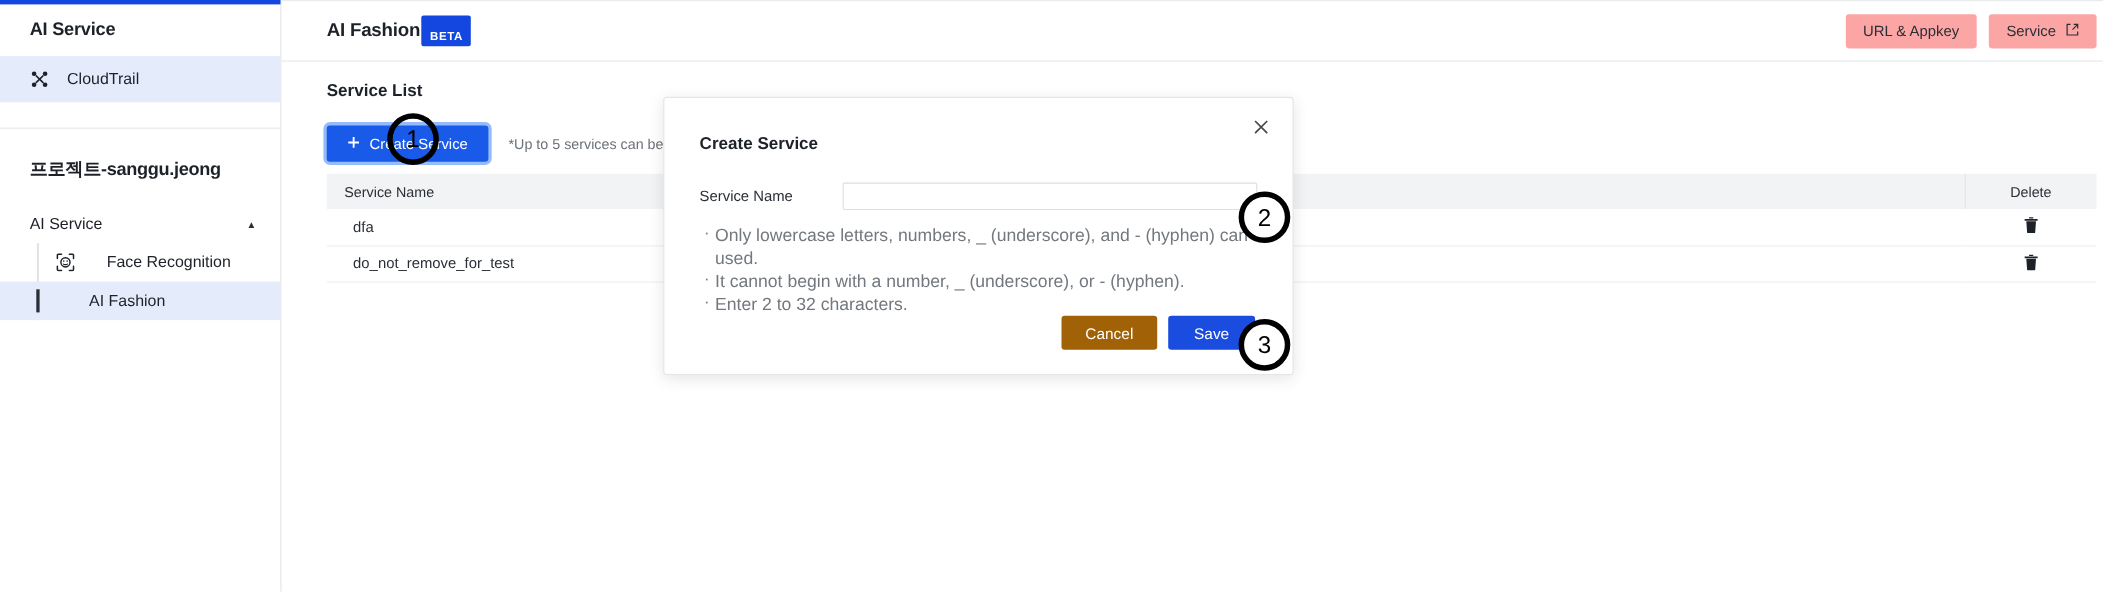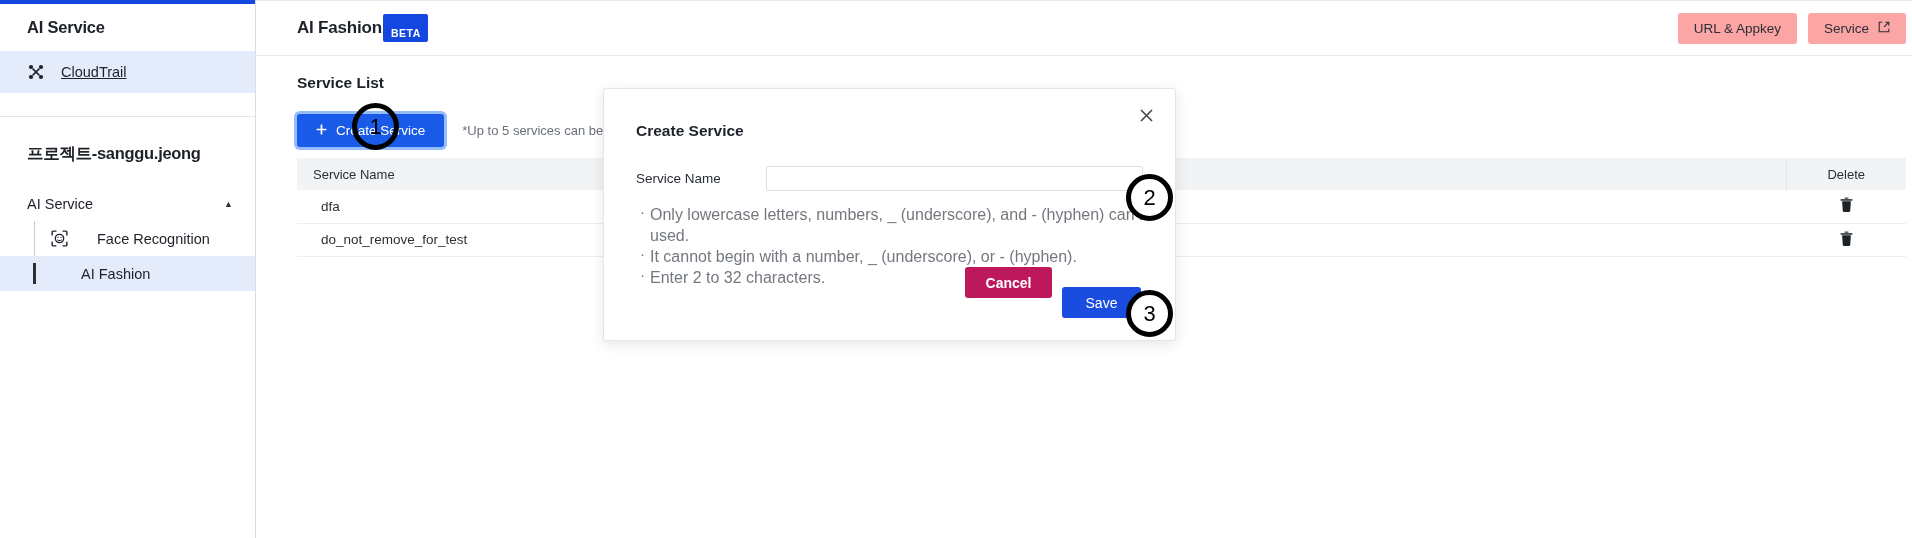--- a/index.html
+++ b/index.html
@@ -24,21 +24,20 @@
     height: 47px; display: flex; align-items: center;
     padding-left: 27px;
     font-size: 16.5px; font-weight: bold; color: #1d2128;
     letter-spacing: -0.2px;
   }
   .nav-row {
     height: 42px; display: flex; align-items: center;
     padding-left: 27px; gap: 16px;
     font-size: 14.5px; color: #1d2128;
     cursor: pointer;
-    text-decoration: underline;
   }
   .nav-row.active { background: #e4ebfb; }
   .nav-icon { width: 18px; height: 18px; display: inline-flex; align-items: center; justify-content: center; }
   .sidebar-sep { height: 1px; background: #e3e5e8; margin-top: 23px; }
   .project-name {
     padding: 26px 0 0 27px;
     font-size: 16.5px; font-weight: bold; color: #1d2128;
     letter-spacing: -0.3px;
   }
   .group-row {
@@ -154,28 +153,28 @@
   }
   .rules li::before {
     content: "·"; position: absolute; left: 0; top: -1px;
     font-size: 15px; color: #73787f; line-height: 1.15;
   }
   .modal-actions {
     position: absolute; right: 34px; bottom: 22px;
     display: flex; gap: 10px;
   }
   .btn-cancel {
-    background: #be185d; color: #fff; border: none; border-radius: 3px;
+    background: #a16207; color: #fff; border: none; border-radius: 3px;
     font-family: inherit; font-size: 14px; cursor: pointer;
-    width: 87px; height: 31px; font-weight: bold;
+    width: 87px; height: 31px;
   }
   .btn-save {
     background: #1a4ce0; color: #fff; border: none; border-radius: 3px;
     font-family: inherit; font-size: 14px; cursor: pointer;
-    width: 79px; height: 31px; margin-top: 20px;
+    width: 79px; height: 31px;
   }
 
   
   .anno {
     position: absolute; z-index: 40;
     border: 5px solid #000; border-radius: 50%;
     background: #fff;
     display: flex; align-items: center; justify-content: center;
     font-family: "Liberation Sans", sans-serif;
     color: #000; font-size: 22px; line-height: 1;

